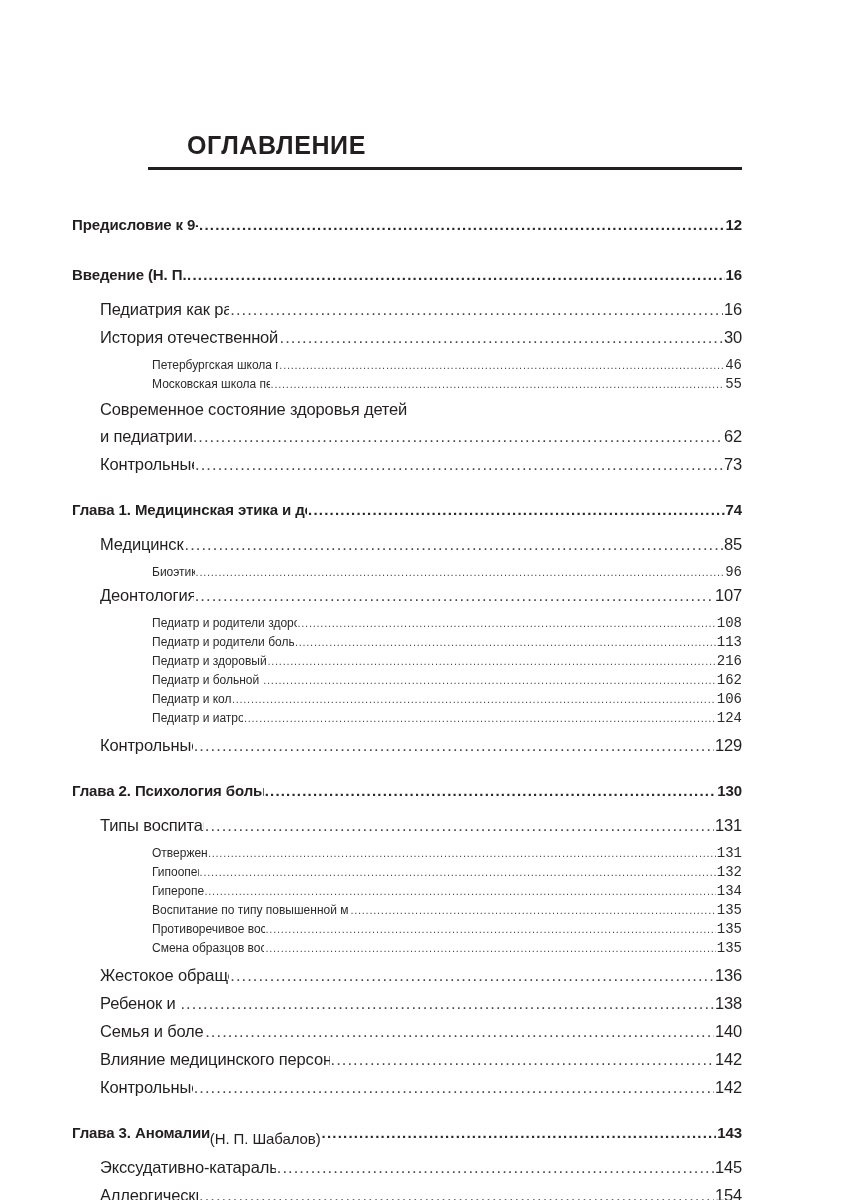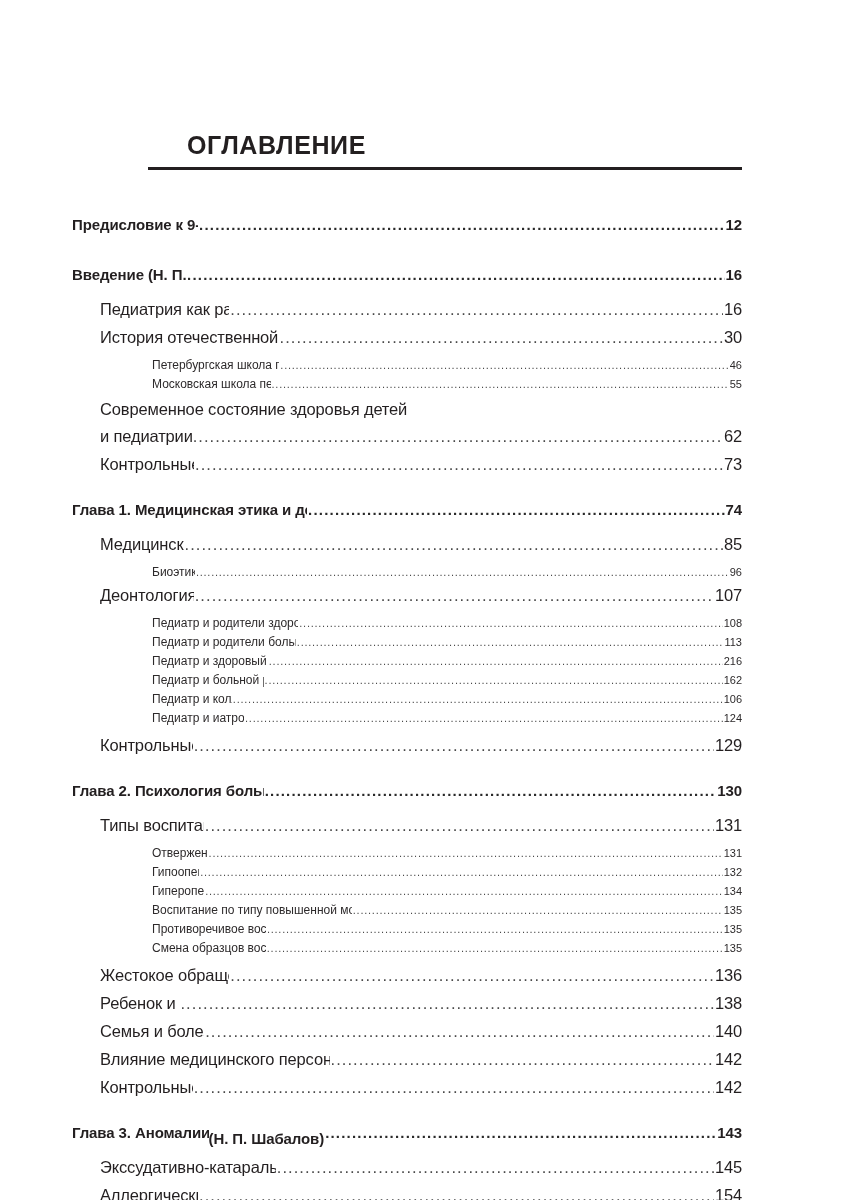--- a/index.html
+++ b/index.html
@@ -82,21 +82,21 @@
     font-size: 15px;
     font-weight: 700;
     letter-spacing: -0.1px;
     margin-top: 0;
     height: 38px;
     align-items: center;
   }
   .lvl0 .leader { color: #2a2a2a; }
   .lvl0 .leader::before { letter-spacing: 1.2px; }
   .lvl0 .page-num { font-weight: 700; font-size: 15px; }
-  .lvl0 .regular { font-weight: 700; margin-top: 12px; }
+  .lvl0 .regular { font-weight: 400; margin-top: 12px; }
 
   
   .lvl1 {
     padding-left: 100px;
     font-size: 16.5px;
     font-weight: 400;
     letter-spacing: -0.15px;
     height: 28px;
     align-items: center;
   }
@@ -109,21 +109,21 @@
   
   .lvl2 {
     padding-left: 152px;
     font-size: 12px;
     font-weight: 400;
     letter-spacing: 0px;
     height: 19px;
     align-items: center;
     color: #2d2a2b;
   }
-  .lvl2 .page-num { font-size: 11px; }
+  .lvl2 .page-num { font-size: 14px; font-family: Liberation Mono, monospace; }
   .lvl2 .leader::before { letter-spacing: 0.75px; font-size: 11px; }
 
   
   .gap-before-chapter { margin-top: 12px; }
   .gap-after-chapter { margin-top: 2px; }
   .gap-sm { margin-top: 4px; }
 </style>
 </head>
 <body>
 

